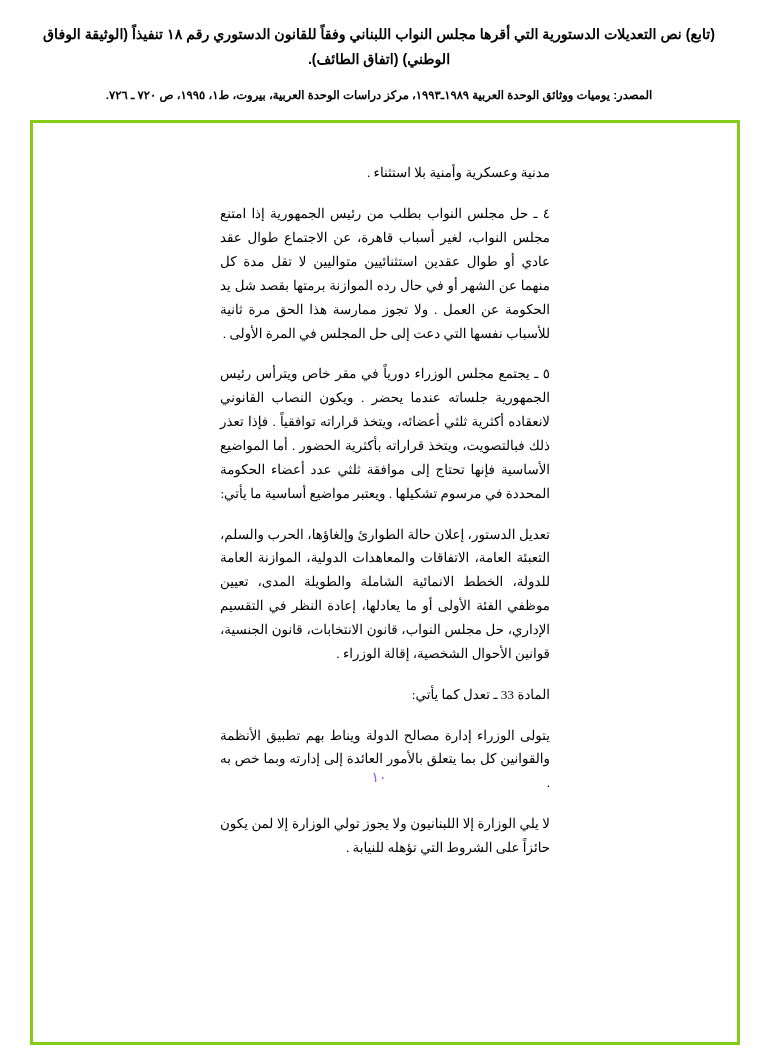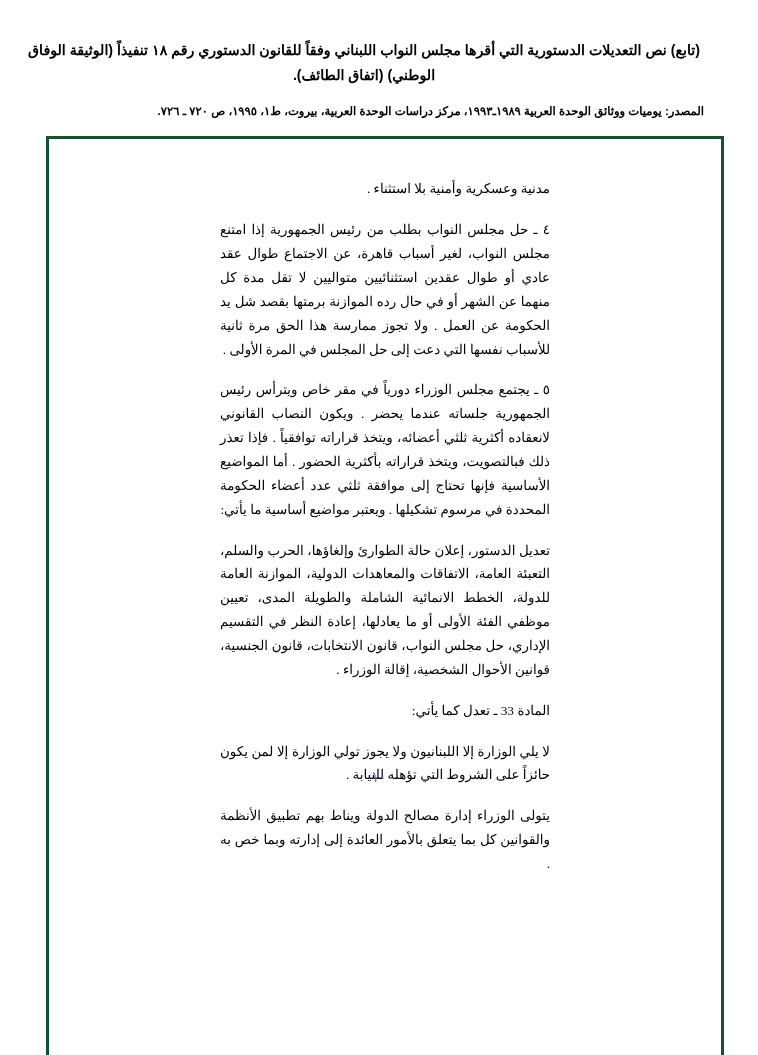--- a/index.html
+++ b/index.html
@@ -12,21 +12,21 @@
     height: 1055px;
     font-family: "Liberation Serif", serif;
     color: #000000;
     position: relative;
     overflow: hidden;
   }
   .page {
     width: 758px;
     height: 800px;
     box-sizing: border-box;
-    padding: 16px;
+    padding: 0;
     position: relative;
   }
   .header-block {
     padding: 16px 38px 0 38px;
     text-align: center;
   }
   .doc-title {
     font-family: "Liberation Sans", sans-serif;
     font-weight: bold;
     font-size: 14.2px;
@@ -37,27 +37,27 @@
     margin: 6px auto 0 auto;
     width: 680px;
   }
   .doc-source {
     font-family: "Liberation Sans", sans-serif;
     font-weight: bold;
     font-size: 11.6px;
     line-height: 1.7;
     color: #000;
     direction: rtl;
-    text-align: right;
+    text-align: center;
     margin: 13px auto 0 auto;
     width: 680px;
   }
   .framed-body {
     margin: 16px 18px 0 30px;
-    border: 3px solid #14532d;
+    border: 3px solid #84cc16;
     height: 925px;
     box-sizing: border-box;
     position: relative;
     background: #fff;
   }
   .body-inner {
     padding: 38px 0 0 0;
     direction: rtl;
   }
   .para {
@@ -97,20 +97,20 @@
     <div class="doc-source">المصدر: يوميات ووثائق الوحدة العربية ١٩٨٩ـ١٩٩٣، مركز دراسات الوحدة العربية، بيروت، ط١، ١٩٩٥، ص ٧٢٠ ـ ٧٢٦.</div>
   </div>
 
   <div class="framed-body">
     <div class="body-inner">
       <div class="para lead">مدنية وعسكرية وأمنية بلا استثناء .</div>
       <div class="para">٤ ـ حل مجلس النواب بطلب من رئيس الجمهورية إذا امتنع مجلس النواب، لغير أسباب قاهرة، عن الاجتماع طوال عقد عادي أو طوال عقدين استثنائيين متواليين لا تقل مدة كل منهما عن الشهر أو في حال رده الموازنة برمتها بقصد شل يد الحكومة عن العمل . ولا تجوز ممارسة هذا الحق مرة ثانية للأسباب نفسها التي دعت إلى حل المجلس في المرة الأولى .</div>
       <div class="para">٥ ـ يجتمع مجلس الوزراء دورياً في مقر خاص ويترأس رئيس الجمهورية جلساته عندما يحضر . ويكون النصاب القانوني لانعقاده أكثرية ثلثي أعضائه، ويتخذ قراراته توافقياً . فإذا تعذر ذلك فبالتصويت، ويتخذ قراراته بأكثرية الحضور . أما المواضيع الأساسية فإنها تحتاج إلى موافقة ثلثي عدد أعضاء الحكومة المحددة في مرسوم تشكيلها . ويعتبر مواضيع أساسية ما يأتي:</div>
       <div class="para">تعديل الدستور، إعلان حالة الطوارئ وإلغاؤها، الحرب والسلم، التعبئة العامة، الاتفاقات والمعاهدات الدولية، الموازنة العامة للدولة، الخطط الانمائية الشاملة والطويلة المدى، تعيين موظفي الفئة الأولى أو ما يعادلها، إعادة النظر في التقسيم الإداري، حل مجلس النواب، قانون الانتخابات، قانون الجنسية، قوانين الأحوال الشخصية، إقالة الوزراء .</div>
       <div class="para lead">المادة 33 ـ تعدل كما يأتي:</div>
+      <div class="para">يتولى الوزراء إدارة مصالح الدولة ويناط بهم تطبيق الأنظمة والقوانين كل بما يتعلق بالأمور العائدة إلى إدارته وبما خص به .</div>
       <div class="para">لا يلي الوزارة إلا اللبنانيون ولا يجوز تولي الوزارة إلا لمن يكون حائزاً على الشروط التي تؤهله للنيابة .</div>
-      <div class="para">يتولى الوزراء إدارة مصالح الدولة ويناط بهم تطبيق الأنظمة والقوانين كل بما يتعلق بالأمور العائدة إلى إدارته وبما خص به .</div>
     </div>
   </div>
 
   <div class="page-number">١٠</div>
 
 </div>
 
 </body></html>

